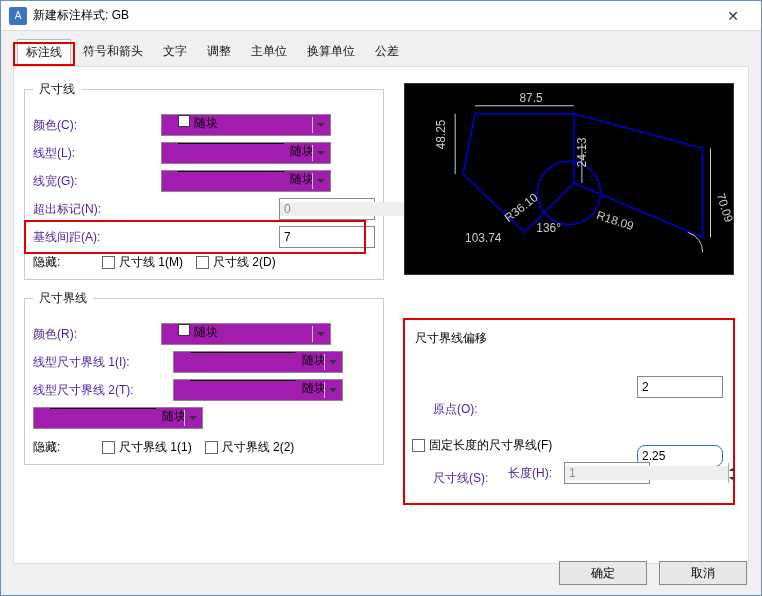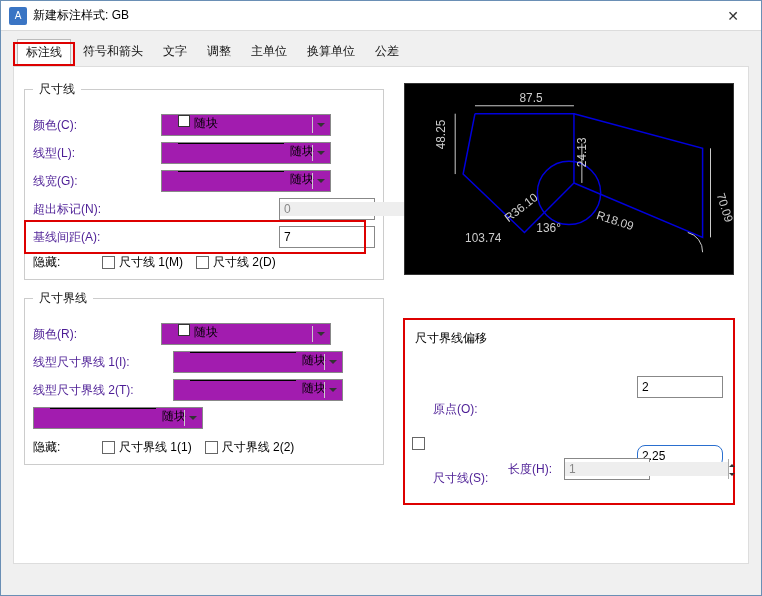--- a/index.html
+++ b/index.html
@@ -217,29 +217,34 @@
           <input value="2.25" style="">
 
         </div>
       </div>
     </div>
 
     <div style="position:absolute; right:14px; top:368px; width:330px;">
       <div class="row" style="margin:2px 0 8px 8px;">
         <span class="chkwrap">
             <span class="chk"></span>
+            <span>固定长度的尺寸界线(F)</span>
           </span>
       </div>
       <div class="row indent">
         <label class="disabled-label" style="width:160px; text-align:right; padding-right:12px;">长度(H):</label>
         <div class="spin disabled" style="width:86px;">
           <input disabled="" value="1" style="">
           <div class="btns">
               <div class="up"></div>
               <div class="dn"></div>
             </div>
         </div>
       </div>
     </div>
 
   </div>
 
+  <div class="footer">
+    <div class="btn">确定</div>
+    <div class="btn">取消</div>
+  </div>
 </div>
 
 </body></html>

